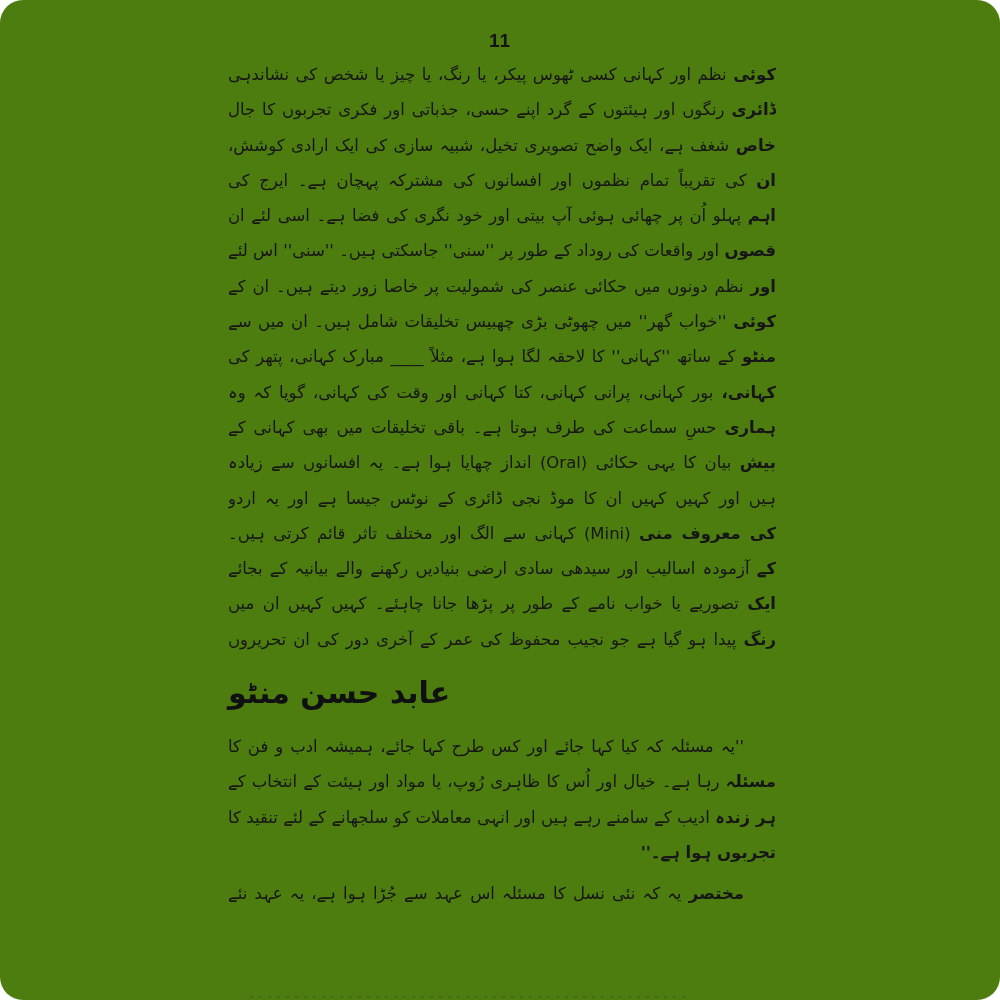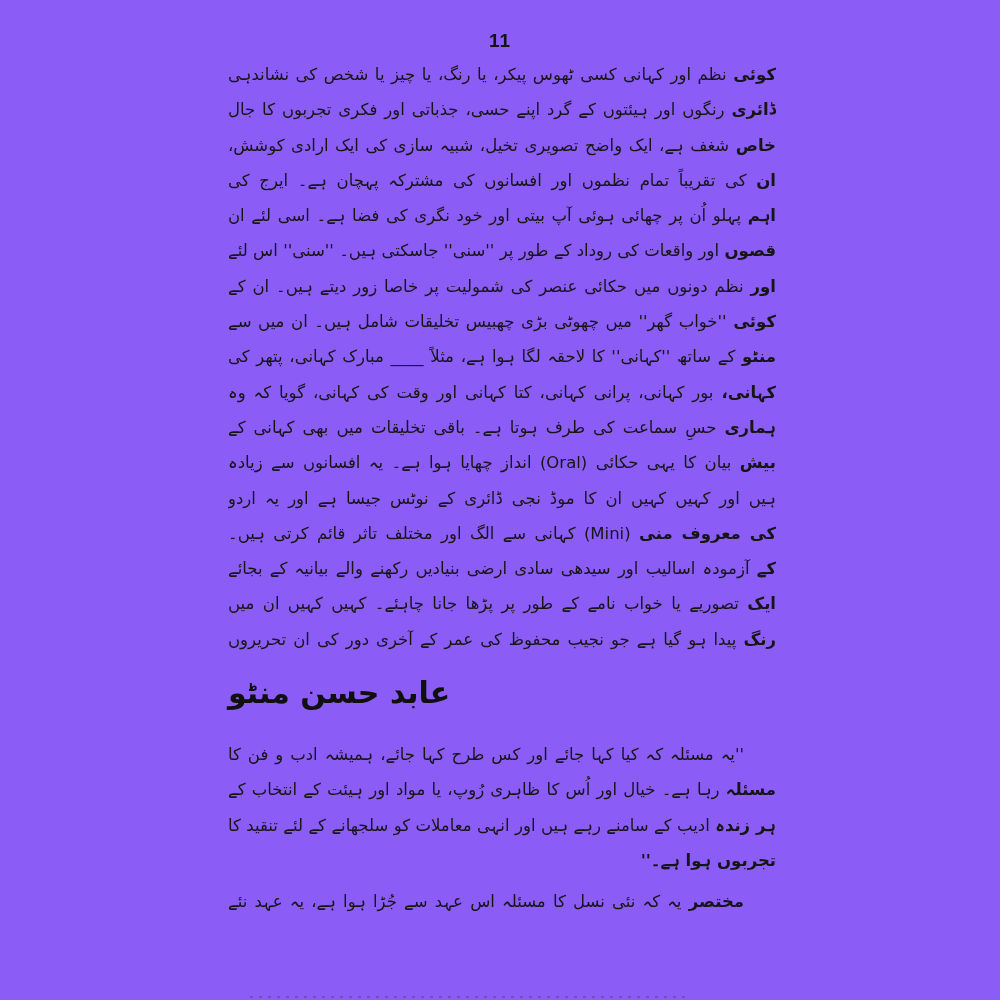--- a/index.html
+++ b/index.html
@@ -1,39 +1,39 @@
 <!DOCTYPE html>
 <html lang="ur"><head>
 <meta charset="utf-8">
 <style>
   html,body{margin:0;padding:0;background:#ffffff;}
   .page{
-    position:relative;width:1000px;height:1000px;background:#8b5cf6;
-    font-family:"DejaVu Sans",sans-serif;overflow:hidden;
+    position:relative;width:1000px;height:1000px;background:#4d7c0f;
+    font-family:"DejaVu Sans",sans-serif;overflow:hidden;border-radius:23px;
   }
   .page-number{
     position:absolute;top:30px;left:0;width:100%;text-align:center;
     font-family:"Liberation Sans",sans-serif;font-weight:700;font-size:19px;
     letter-spacing:1px;color:#141414;
   }
   .text-block{
     position:absolute;top:57px;left:228px;width:548px;
     direction:rtl;color:#161616;
   }
   .line{
     height:35.3px;line-height:35.3px;font-size:16.5px;
     text-align:justify;text-align-last:justify;overflow:hidden;
     white-space:normal;
   }
   .line .lead{font-weight:700;}
   .line.end{text-align:right;text-align-last:right;}
   .line.indent{padding-right:32px;}
   .heading{
     font-size:30px;font-weight:700;text-align:left;
-    height:48px;line-height:48px;margin-top:12px;margin-bottom:20px;color:#101010;
+    height:48px;line-height:48px;margin-top:12px;margin-bottom:12px;color:#101010;
   }
   .para3{margin-top:6px;}
   .artifact{
     position:absolute;bottom:2px;left:250px;width:440px;height:2px;
     background:repeating-linear-gradient(90deg,rgba(60,60,60,.35) 0 3px,rgba(255,255,255,0) 3px 9px);
   }
 </style>
 </head>
 <body>
 

